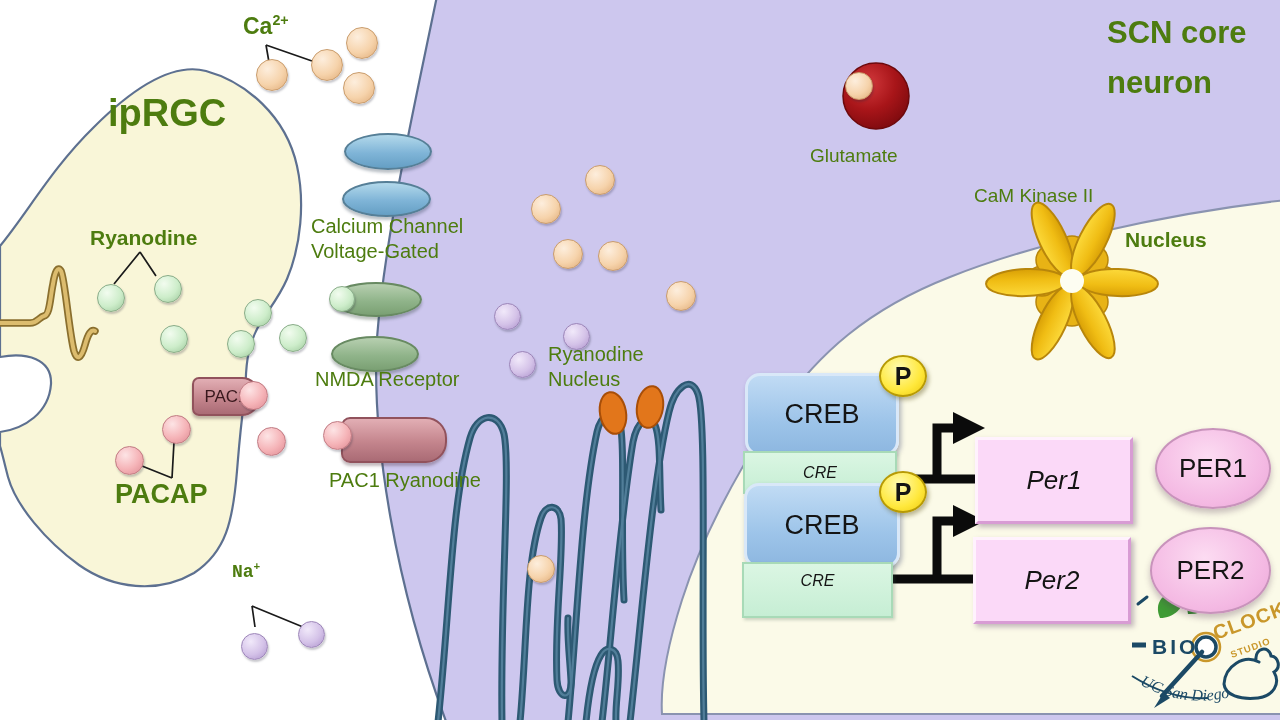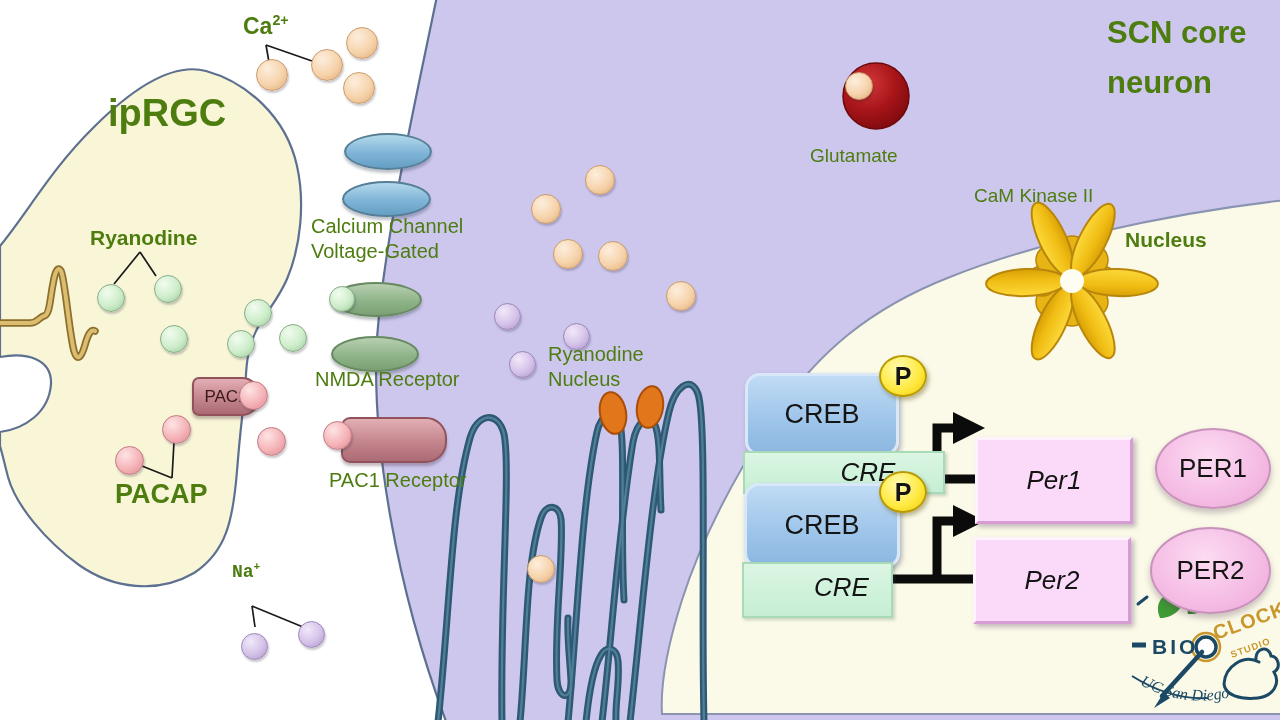--- a/index.html
+++ b/index.html
@@ -24,21 +24,21 @@
   .ellb{background:linear-gradient(180deg,#b3d9eb,#7fb4d7 55%,#659fc4);border:2px solid #567f97;box-shadow:0 3px 3px rgba(30,50,70,.3);}
   .ellg{background:linear-gradient(180deg,#b7cfb0,#90b48a 55%,#7aa073);border:2px solid #688a62;box-shadow:0 3px 3px rgba(30,50,40,.3);}
   .cyl{position:absolute;z-index:4;display:flex;align-items:center;justify-content:center;
        background:linear-gradient(180deg,#e2aeb4,#c4858d 55%,#aa6b75);border:2px solid #91525c;
        box-shadow:0 3px 3px rgba(60,30,40,.3);color:#39181d;}
   
   .blk{position:absolute;z-index:5;display:flex;align-items:center;justify-content:center;}
   .creb{background:linear-gradient(180deg,#c0dbf4,#9dc4e9 60%,#8db7e0);border:3px solid #d9e8f8;border-radius:15px;
         box-shadow:2px 3px 5px rgba(60,70,110,.4);font-size:27px;}
   .cre{background:linear-gradient(180deg,#dbf6e3,#c6eed4);border:2px solid #a8dab7;box-shadow:2px 2px 3px rgba(60,90,70,.25);
-       font-size:26px;font-style:italic;padding-left:48px;}
+       font-size:16px;font-style:italic;}
   .pgene{background:#fbd9f8;border:3px solid;border-color:#fff2fd #d89cd4 #d89cd4 #fff2fd;
          box-shadow:3px 3px 5px rgba(90,60,100,.35);font-size:26px;font-style:italic;}
   .pprot{background:radial-gradient(ellipse at 45% 35%,#fcdcf2,#f4b9e3 65%,#e8a6d6);border:2px solid #c893bb;
          border-radius:50%;box-shadow:0 4px 6px rgba(80,50,80,.3);font-size:26px;}
   .pcirc{background:radial-gradient(circle at 40% 30%,#fffbb0,#ffe83c 60%,#ecc80a);border:2px solid #b79a06;
          border-radius:50%;font-size:25px;font-weight:bold;box-shadow:2px 3px 4px rgba(90,80,20,.4);}
 </style>
 </head>
 <body>
 
@@ -245,21 +245,21 @@
   <div class="lbl b" style="left:232px;top:561px;font-size:18px;font-family:Liberation Mono, monospace;"><span>Na</span><sup>+</sup></div>
 
   <div class="lbl b" style="left:90px;top:226px;font-size:21px;">Ryanodine</div>
   <div class="lbl b" style="left:115px;top:479px;font-size:27px;">PACAP</div>
 
   <div class="lbl" style="left:311px;top:214px;font-size:20px;line-height:25px;">
     <div>Calcium Channel</div>
     <div>Voltage-Gated</div>
   </div>
   <div class="lbl" style="left:315px;top:368px;font-size:20px;">NMDA Receptor</div>
-  <div class="lbl" style="left:329px;top:469px;font-size:20px;">PAC1 Receptor</div>
+  <div class="lbl" style="left:329px;top:469px;font-size:20px;">PAC1 Ryanodine</div>
   <div class="lbl" style="left:548px;top:342px;font-size:20px;line-height:25px;">
     <div>Ryanodine</div>
     <div>Nucleus</div>
   </div>
   <div class="lbl" style="left:810px;top:145px;font-size:19px;">Glutamate</div>
   <div class="lbl" style="left:974px;top:185px;font-size:19px;">CaM Kinase II</div>
 
 </div>
 
 </body></html>

